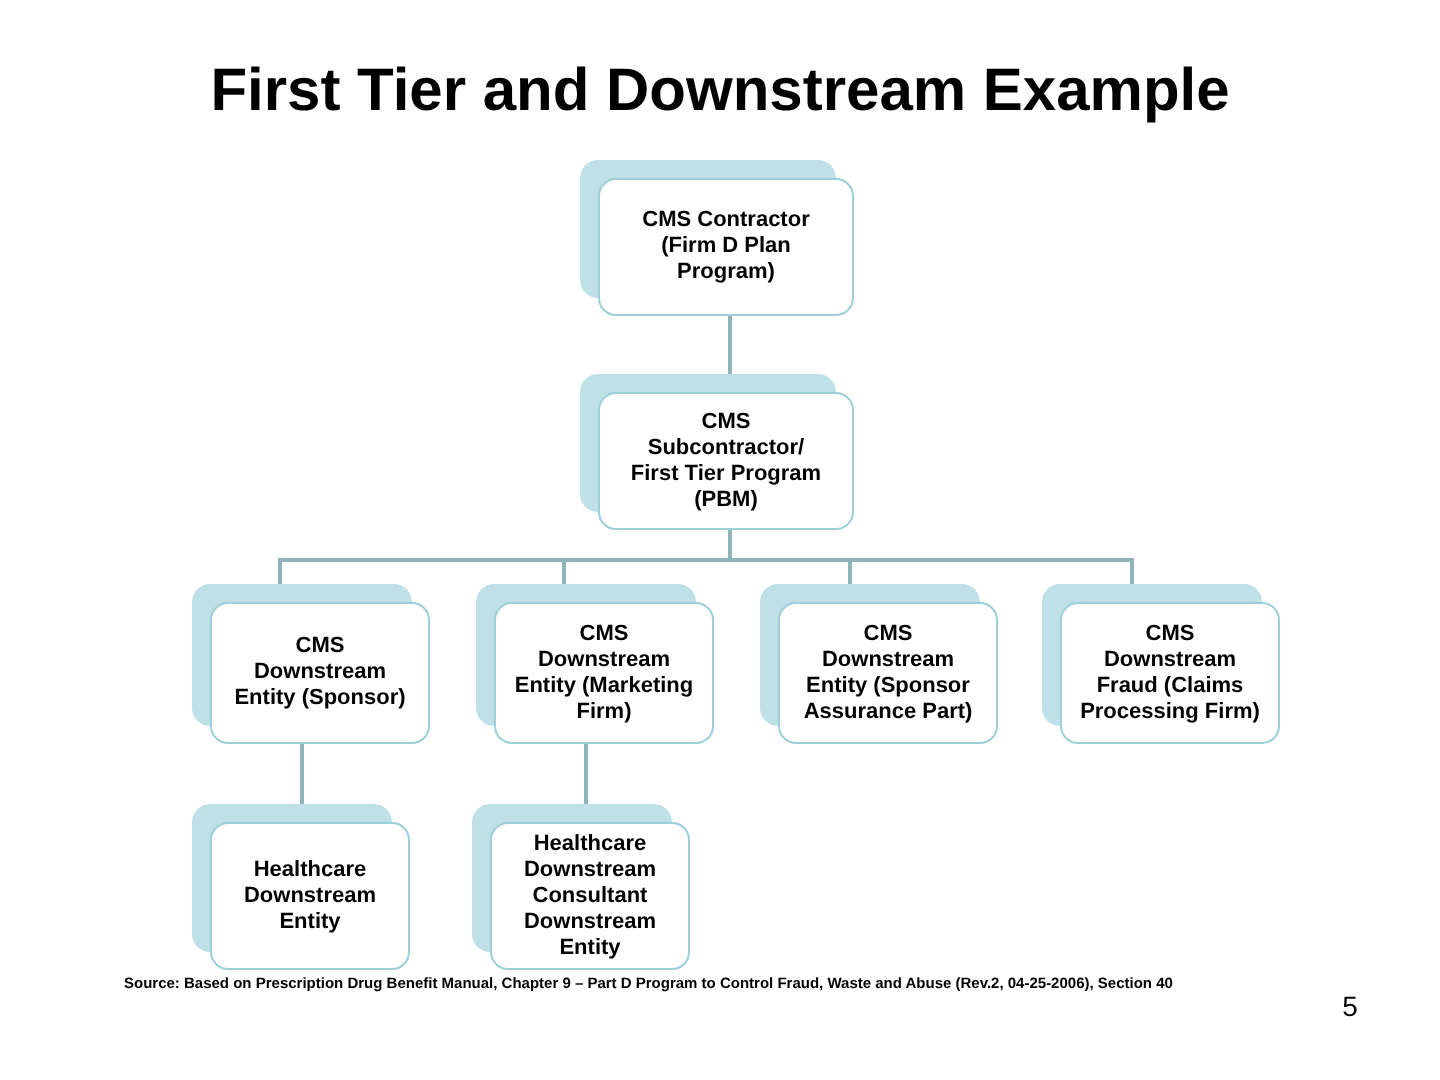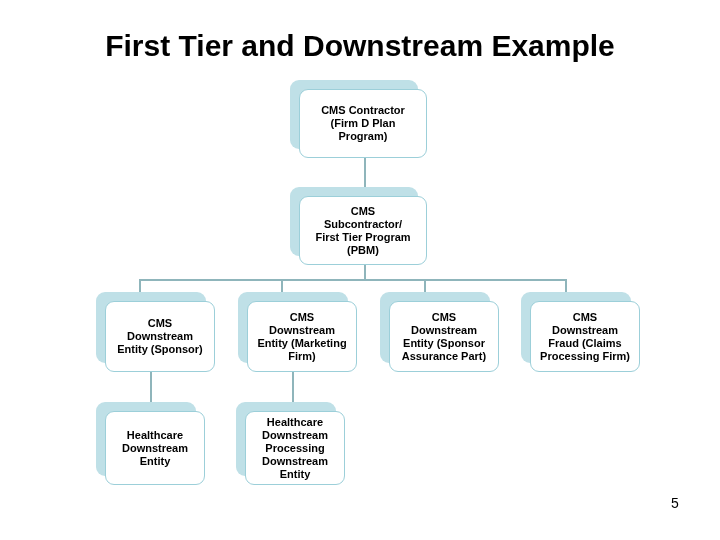--- a/index.html
+++ b/index.html
@@ -235,25 +235,26 @@
       </div>
     </div>
 
     <div class="node" style="left:236px; top:402px; width:100px; height:74px;padding-left:42px;">
       <div class="shadow"></div>
       <div class="card"></div>
       <div class="label">
         <div>
           <span>Healthcare</span>
           <span>Downstream</span>
-          <span>Processing</span>
+          <span>Consultant</span>
           <span>Downstream</span>
           <span>Entity</span>
         </div>
       </div>
     </div>
 
   </div>
 
+  <div id="source">Source:  Based on Prescription Drug Benefit Manual, Chapter 9 – Part D Program to Control Fraud, Waste and Abuse (Rev.2, 04-25-2006), Section 40</div>
 
   <div id="page-number">5</div>
 
 </div>
 
 </body></html>

